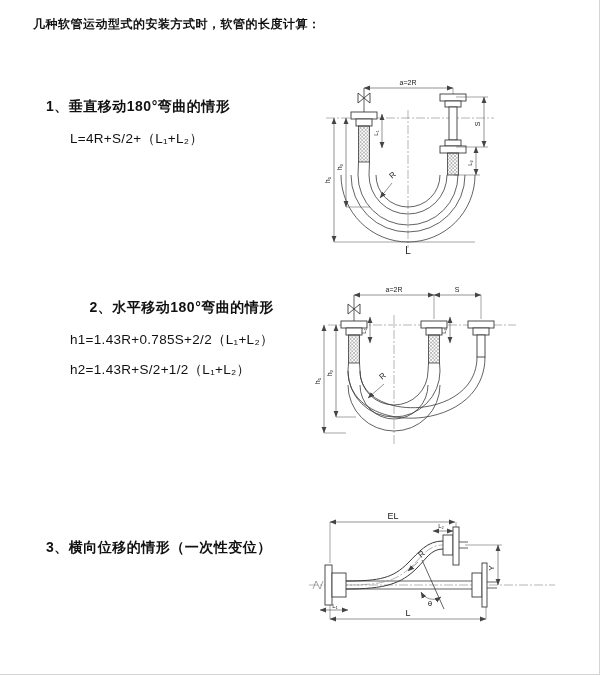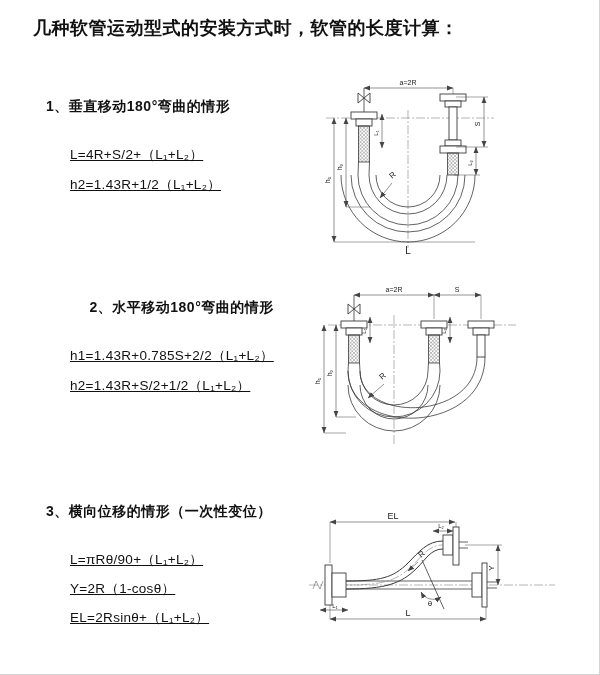--- a/index.html
+++ b/index.html
@@ -2,26 +2,26 @@
 <html><head>
 <meta charset="utf-8">
 <style>
   html,body{margin:0;padding:0;background:#fff;}
   .page{
     position:relative;width:600px;height:675px;background:#ffffff;
     font-family:"Liberation Sans","DejaVu Sans",sans-serif;color:#111;
     overflow:hidden;box-shadow:inset -1px -1px 0 #d4d4d4;
   }
   .title{
-    position:absolute;left:33px;top:16px;font-size:18px;font-weight:bold;
+    position:absolute;left:33px;top:16px;font-size:12px;font-weight:bold;
     letter-spacing:0.5px;white-space:nowrap;
   }
   .sec{position:absolute;left:46px;}
   .sec-heading{font-size:14px;font-weight:bold;letter-spacing:0.5px;white-space:nowrap;text-align:right;}
-  .formulas{padding-left:24px;margin-top:24px;text-decoration:underline;}
+  .formulas{padding-left:24px;margin-top:8px;}
   .formula{font-size:13.5px;line-height:30px;letter-spacing:0.3px;white-space:nowrap;}
   #sec3 .formula{line-height:29px;}
   .diag{position:absolute;}
   
   .ol{stroke:#3a3a3a;stroke-width:1;fill:none;}
   .ol2{stroke:#3a3a3a;stroke-width:0.8;fill:none;}
   .fl{stroke:#3a3a3a;stroke-width:0.9;fill:#ffffff;}
   .dim{stroke:#4a4a4a;stroke-width:0.6;fill:none;}
   .thin{stroke:#4a4a4a;stroke-width:0.5;fill:none;}
   .cl{stroke:#6a6a6a;stroke-width:0.5;fill:none;stroke-dasharray:9 2 2 2;}
@@ -31,39 +31,33 @@
 <body>
 
 <div class="page">
 
   <div class="title">几种软管运动型式的安装方式时，软管的长度计算：</div>
 
   <section class="sec" id="sec1" style="top:98px;">
     <div class="sec-heading">1、垂直移动180°弯曲的情形</div>
     <div class="formulas">
       <div class="formula">L=4R+S/2+（L₁+L₂）</div>
-      <div class="formula">h2=1.43R+1/2（L₁+L₂）</div>
     </div>
   </section>
 
   <section class="sec" id="sec2" style="top:299px;">
     <div class="sec-heading">2、水平移动180°弯曲的情形</div>
     <div class="formulas">
       <div class="formula">h1=1.43R+0.785S+2/2（L₁+L₂）</div>
       <div class="formula">h2=1.43R+S/2+1/2（L₁+L₂）</div>
     </div>
   </section>
 
-  <section class="sec" id="sec3" style="top:503px;">
+  <section class="sec" id="sec3" style="top:539px;">
     <div class="sec-heading">3、横向位移的情形（一次性变位）</div>
-    <div class="formulas">
-      <div class="formula">L=πRθ/90+（L₁+L₂）</div>
-      <div class="formula">Y=2R（1-cosθ）</div>
-      <div class="formula">EL=2Rsinθ+（L₁+L₂）</div>
-    </div>
   </section>
 
   <svg class="diag" style="left:308px;top:72px;" width="250" height="192" viewBox="0 0 250 192">
     <defs>
       <marker id="mk1" markerWidth="8" markerHeight="8" refX="6.2" refY="3.5" orient="auto-start-reverse" markerUnits="userSpaceOnUse">
         <path d="M0,1 L6.5,3.5 L0,6 z" fill="#444"></path>
       </marker>
       <pattern id="hch1" patternUnits="userSpaceOnUse" width="3.5" height="3.5">
         <path d="M0,3.5 L3.5,0 M0,0 L3.5,3.5" stroke="#808080" stroke-width="0.5"></path>
       </pattern>

